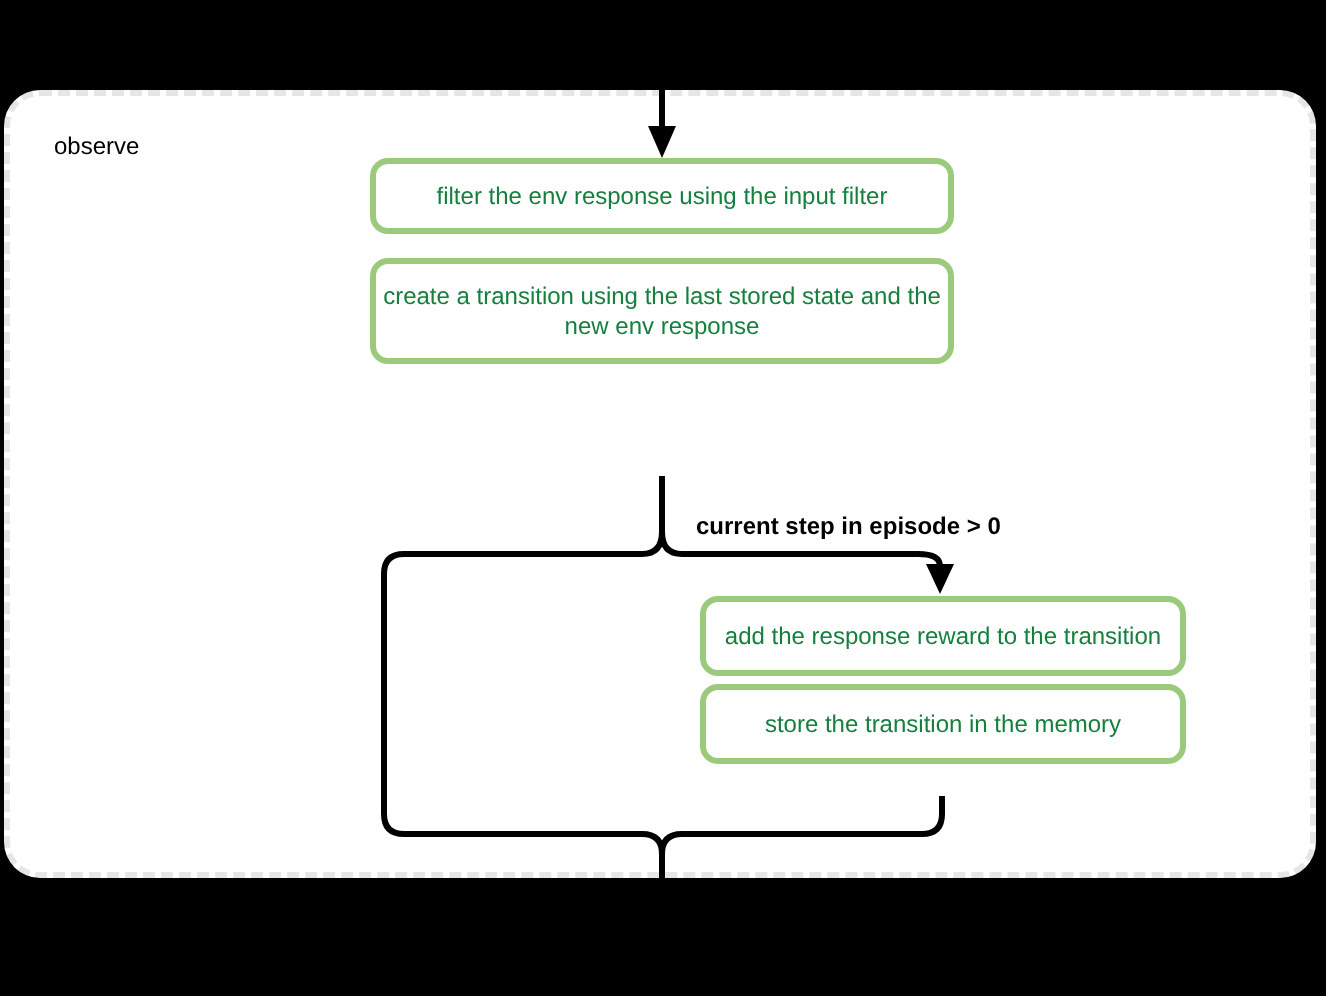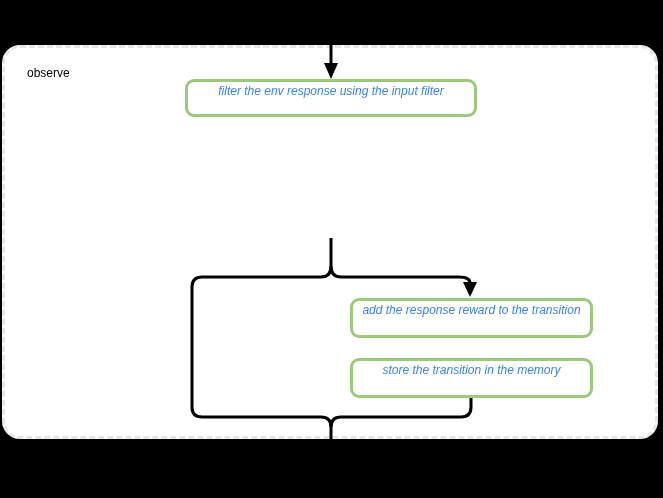--- a/index.html
+++ b/index.html
@@ -11,29 +11,29 @@
     position:absolute;left:2px;top:45px;width:656px;height:394px;
     box-sizing:border-box;background:#fff;
     border:3px dashed #e6e6e6;border-radius:18px;
   }
   .group-title{
     position:absolute;left:27px;top:66px;
     font-size:12px;font-weight:normal;color:#000;letter-spacing:0;
   }
   .node{
     position:absolute;box-sizing:border-box;background:#fff;
-    border:3px solid #9cca7d;border-radius:9px;color:#3b82f6;
-    display:flex;flex-direction:column;align-items:center;justify-content:flex-start;
-    text-align:center;font-size:12px;line-height:15px;padding:2px 8px;font-style:italic;
+    border:3px solid #9cca7d;border-radius:9px;color:#15803d;
+    display:flex;flex-direction:column;align-items:center;justify-content:center;
+    text-align:center;font-size:12px;line-height:15px;padding:2px 8px;
   }
   .n1{left:185px;top:79px;width:292px;height:38px}
   .n2{left:185px;top:129px;width:292px;height:53px}
   .n3{left:185px;top:196px;width:292px;height:42px}
   .n4{left:350px;top:298px;width:243px;height:40px}
-  .n5{left:350px;top:358px;width:243px;height:40px}
+  .n5{left:350px;top:342px;width:243px;height:40px}
   .node .ln{display:block;white-space:nowrap;}
   .cond-label{
     position:absolute;left:348px;top:256px;
     font-size:12px;font-weight:bold;color:#000;white-space:nowrap;
   }
   svg.wires{position:absolute;left:0;top:0;pointer-events:none;}
   svg.wires path{fill:none;stroke:#000;stroke-width:3;}
   svg.wires polygon{fill:#000;stroke:none;}
 </style>
 </head>
@@ -42,22 +42,27 @@
 <div class="stage">
 
   <div class="group-container"></div>
 
   <div class="group-title">observe</div>
 
   <div class="node n1">
     <span class="ln">filter the env response using the input filter</span>
   </div>
 
+  <div class="node n2">
+    <span class="ln">create a transition using the last stored state and the</span>
+    <span class="ln">new env response</span>
+  </div>
 
 
+  <div class="cond-label">current step in episode &gt; 0</div>
 
   <div class="node n4">
     <span class="ln">add the response reward to the transition</span>
   </div>
 
   <div class="node n5">
     <span class="ln">store the transition in the memory</span>
   </div>
 
   <svg class="wires" width="663" height="498" viewBox="0 0 663 498">

